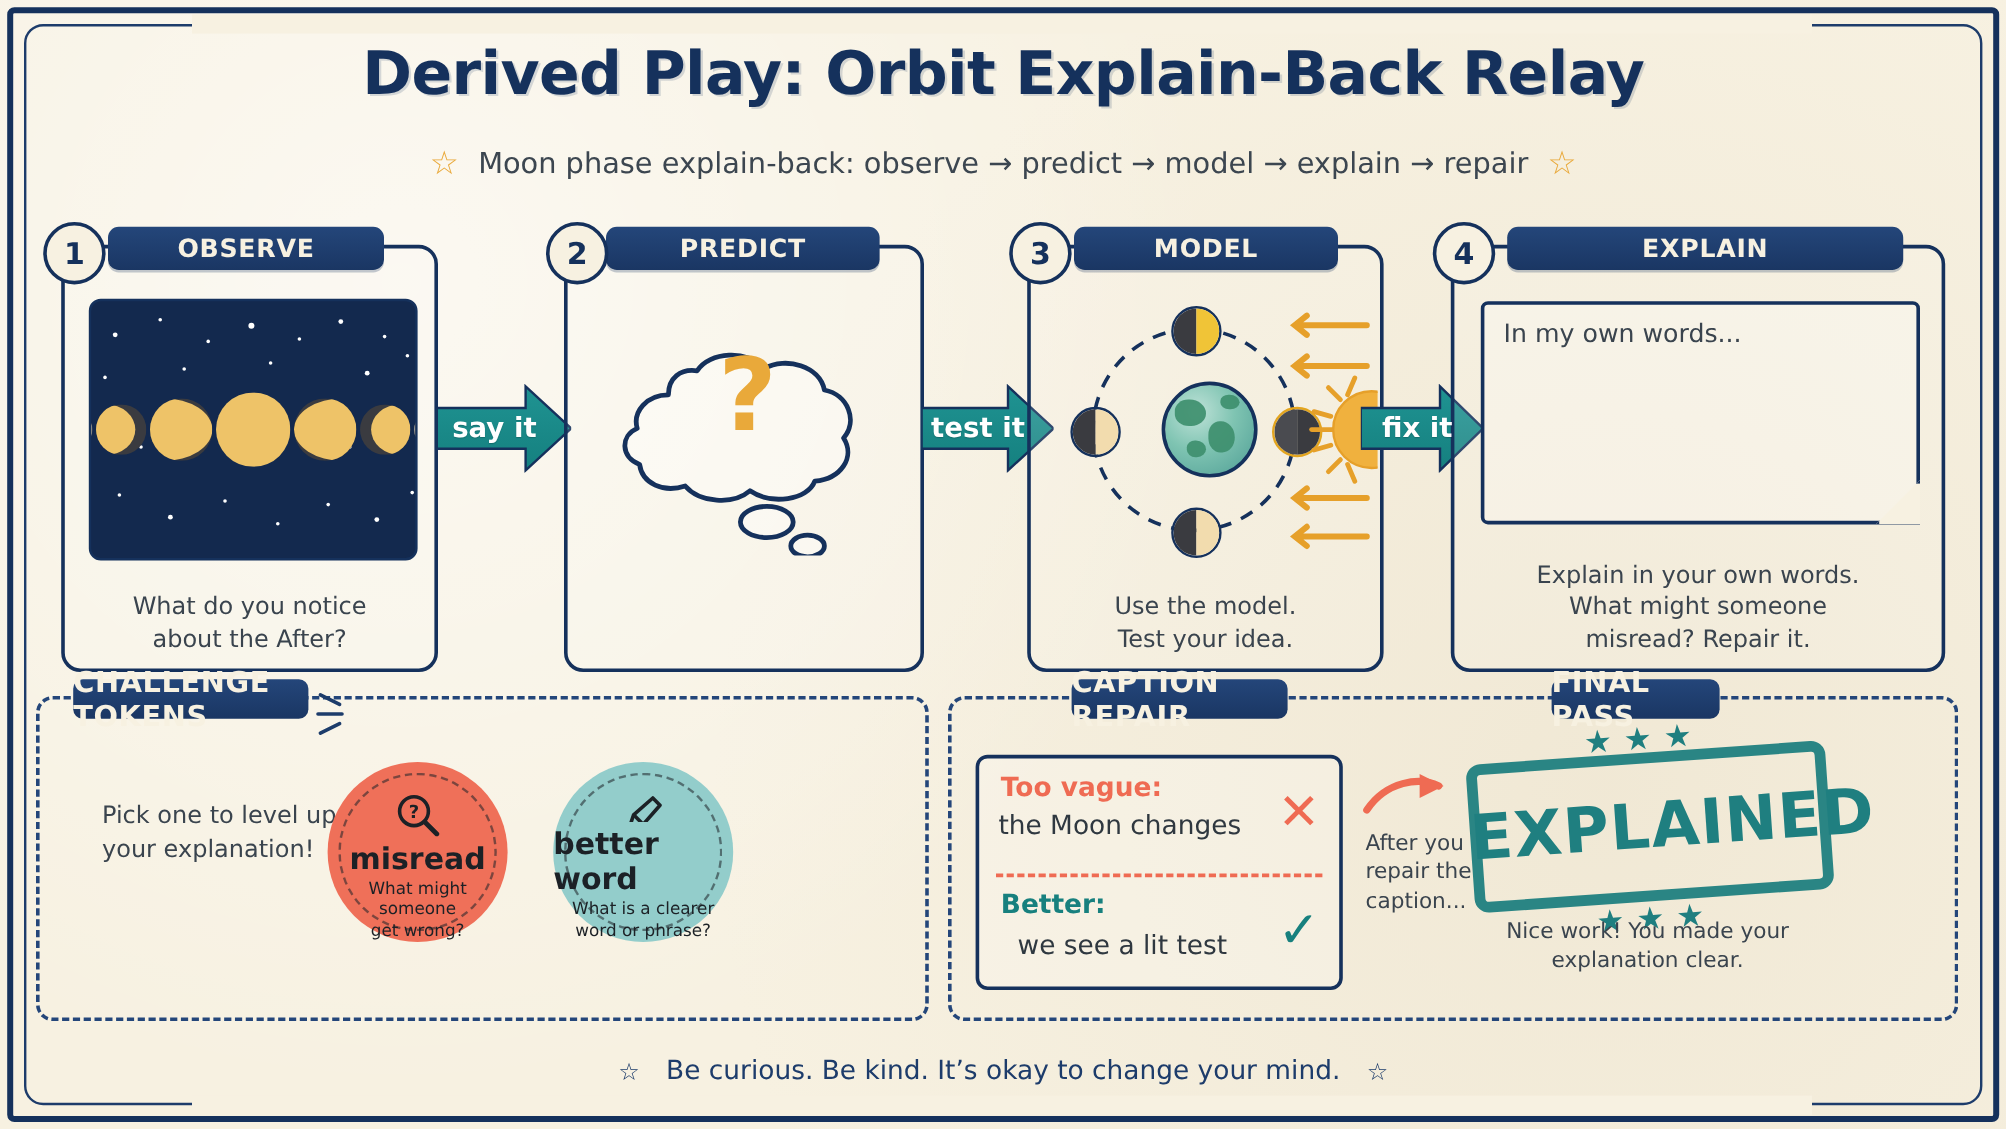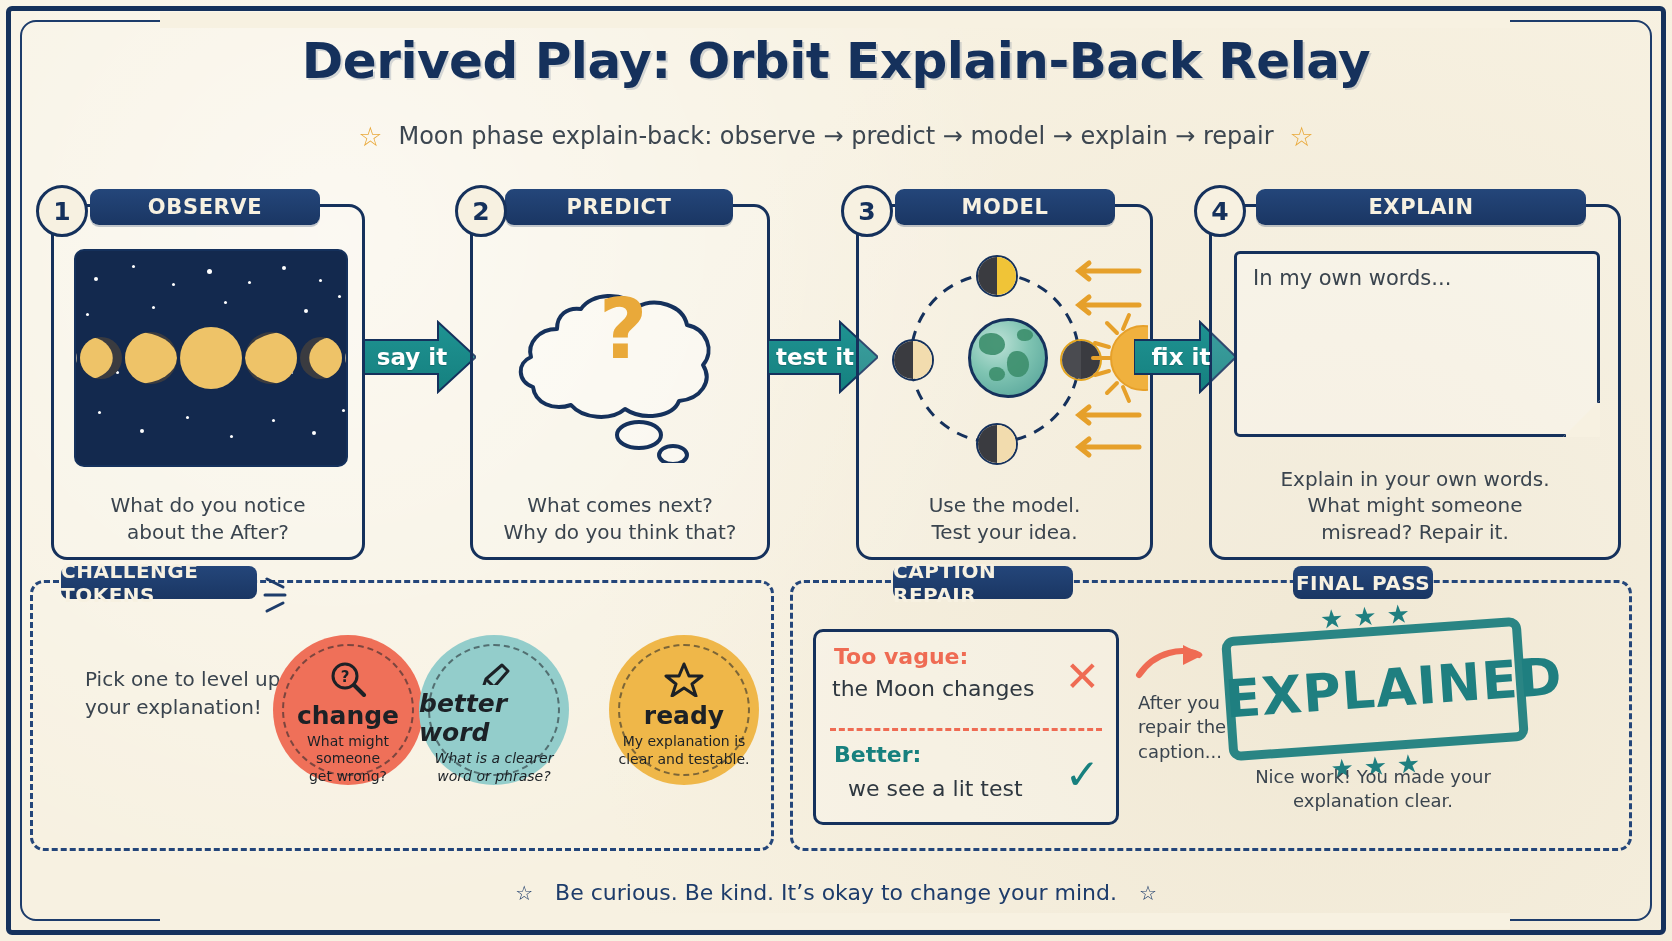--- a/index.html
+++ b/index.html
@@ -147,21 +147,21 @@
   .panel{
     position:absolute;
     border:3px dashed #24467a;border-radius:14px;
   }
   .panel-left{left:30px;top:580px;width:738px;height:265px;}
   .panel-right{left:790px;top:580px;width:836px;height:265px;}
 
   .badge{
     position:absolute;height:33px;border-radius:8px;
     background:linear-gradient(180deg,#24467a 0%,#1a3663 100%);
-    color:#f7f1e1;font-weight:bold;font-size:20px;letter-spacing:.5px;
+    color:#f7f1e1;font-weight:bold;font-size:24px;letter-spacing:.5px;
     display:flex;align-items:center;justify-content:center;
     z-index:4;
   }
   .tokens-hint{
     position:absolute;left:52px;top:82px;width:210px;
     color:#3a444e;font-size:20px;line-height:1.4;
   }
   .token{
     position:absolute;top:52px;width:150px;height:150px;border-radius:50%;
     display:flex;flex-direction:column;align-items:center;
@@ -311,22 +311,20 @@
                      C48,150 66,158 84,152 C96,166 124,168 138,156
                      C156,168 186,164 192,148 C214,146 226,128 216,112
                      C228,98 220,76 200,72 C196,52 168,44 150,54
                      C136,38 104,40 94,56 C80,54 70,62 70,76 Z"></path>
             <ellipse cx="152" cy="182" rx="22" ry="13"></ellipse>
             <ellipse cx="186" cy="202" rx="14" ry="9"></ellipse>
           </g>
         </svg>
         <div class="qmark">?</div>
       </div>
-      <div class="card-caption" style="white-space:pre-line;">What comes next?
-Why do you think that?</div>
     </div>
 
     <div class="conn" style="left:722px;top:130px;width:110px;">
       <svg width="110" height="74" viewBox="0 0 110 74">
         <defs>
             <linearGradient id="tg2" x1="0" y1="0" x2="0" y2="1">
           <stop offset="0" stop-color="#1f9392"></stop>
               <stop offset="1" stop-color="#15807f"></stop>
         </linearGradient>
           </defs>
@@ -425,48 +423,39 @@
     <div class="tokens-hint" style="white-space:pre-line;">Pick one to level up
 your explanation!</div>
 
     <div class="token" style="left:240px;background:#ef7059;">
       <div class="ring"></div>
       <svg width="40" height="36" style="position:relative;z-index:2;">
         <circle cx="17" cy="15" r="12" fill="none" stroke="#1c2126" stroke-width="3"></circle>
         <line x1="26" y1="24" x2="36" y2="34" stroke="#1c2126" stroke-width="4" stroke-linecap="round"></line>
         <text x="17" y="21" font-size="15" font-weight="bold" fill="#1c2126" text-anchor="middle" font-family="DejaVu Sans">?</text>
       </svg>
-      <div class="t-name">change</div>
+      <div class="t-name">misread</div>
       <div class="t-desc" style="white-space:pre-line;">What might someone
 get wrong?</div>
     </div>
 
-    <div class="token" style="left:386px;background:#93cdcb;font-style:italic;">
+    <div class="token" style="left:428px;background:#93cdcb;">
       <div class="ring"></div>
       <svg width="40" height="36" style="position:relative;z-index:2;">
         <g stroke="#1c2126" stroke-width="3" fill="none" stroke-linejoin="round">
           <path d="M8,30 L12,18 L28,4 L34,10 L20,26 Z"></path>
           <line x1="12" y1="18" x2="20" y2="26"></line>
         </g>
         <path d="M8,30 L12,24 L14,28 Z" fill="#1c2126"></path>
       </svg>
       <div class="t-name">better word</div>
       <div class="t-desc" style="white-space:pre-line;">What is a clearer
 word or phrase?</div>
     </div>
 
-    <div class="token" style="left:576px;background:#efb749;">
-      <div class="ring"></div>
-      <svg width="40" height="36" style="position:relative;z-index:2;">
-        <path d="M20,3 L25,15 L38,15 L28,23 L32,35 L20,27 L8,35 L12,23 L2,15 L15,15 Z" fill="none" stroke="#1c2126" stroke-width="3" stroke-linejoin="round"></path>
-      </svg>
-      <div class="t-name">ready</div>
-      <div class="t-desc" style="white-space:pre-line;">My explanation is
-clear and testable.</div>
-    </div>
   </div>
 
   <div class="panel panel-right">
     <div class="badge" style="left:100px;top:-17px;width:180px;">CAPTION REPAIR</div>
     <div class="badge" style="left:500px;top:-17px;width:140px;">FINAL PASS</div>
 
     <div class="repair-card">
       <div class="rlabel" style="position:absolute;left:18px;top:12px;color:#ef6b53;">Too vague:</div>
       <div class="rtext" style="position:absolute;left:16px;top:44px;">the Moon changes</div>
       <div class="mark" style="right:16px;top:20px;color:#ef6b53;">✕</div>

